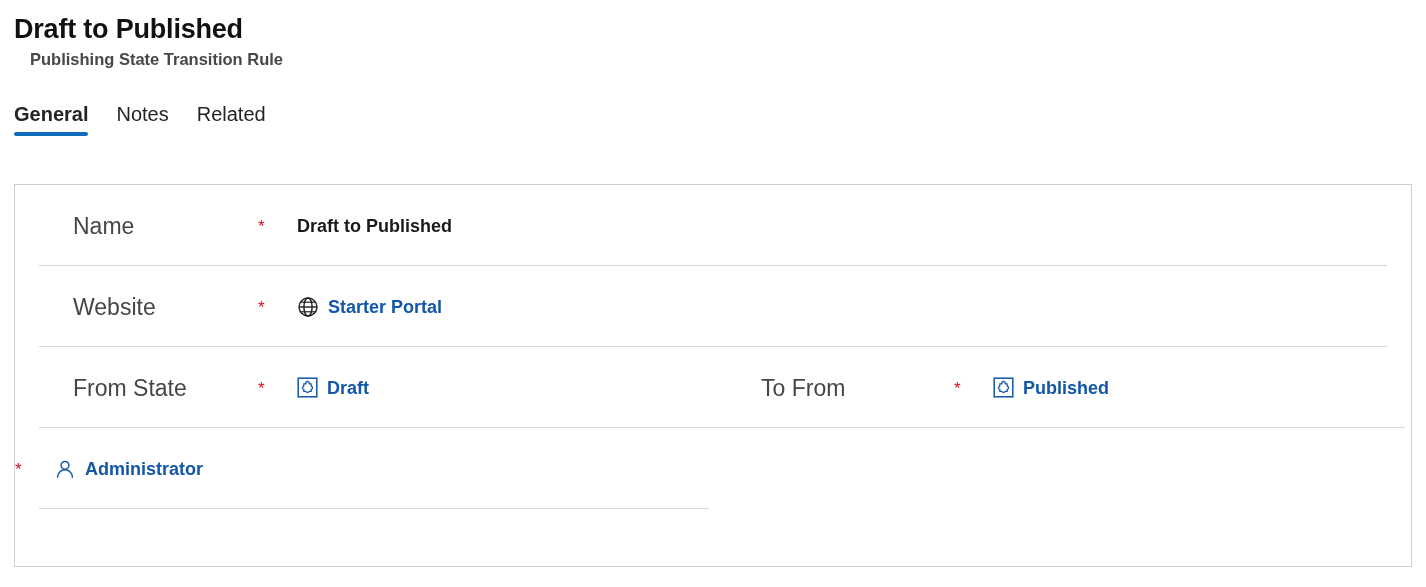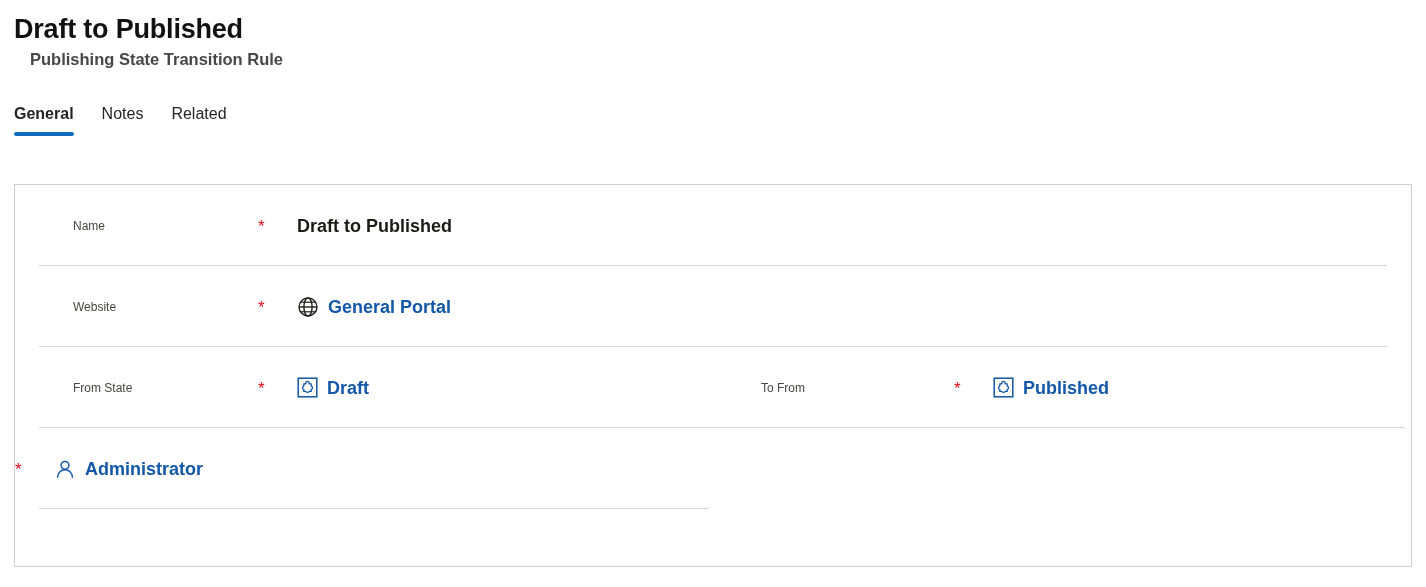--- a/index.html
+++ b/index.html
@@ -39,21 +39,21 @@
   
   .tabstrip {
     display: flex;
     align-items: flex-end;
     margin-top: 22px;
     padding-left: 14px;
     height: 44px;
   }
   .tab {
     position: relative;
-    font-size: 16px;
+    font-size: 20px;
     color: #242424;
     padding: 0 14px 10px 14px;
     cursor: pointer;
     white-space: nowrap;
     line-height: 24px;
   }
   .tab:first-child { padding-left: 0; }
   .tab.is-selected {
     font-weight: bold;
   }
@@ -104,21 +104,21 @@
     right: 6px;
     bottom: 0;
     height: 1px;
     background: #d6d6d6;
   }
 
   .field-label {
     width: 243px;
     padding-left: 58px;
     box-sizing: border-box;
-    font-size: 12px;
+    font-size: 23px;
     color: #484644;
     line-height: 22px;
   }
   .field-required {
     width: 39px;
     color: #e00b1c;
     font-size: 17px;
     line-height: 10px;
     padding-top: 2px;
     flex: none;
@@ -190,21 +190,21 @@
         <div class="field-value">
           <span class="icon">
             <svg width="22" height="22" viewBox="0 0 22 22">
               <circle cx="11" cy="11" r="9" fill="none" stroke="#201f1e" stroke-width="1.4"></circle>
               <ellipse cx="11" cy="11" rx="4.1" ry="9" fill="none" stroke="#201f1e" stroke-width="1.4"></ellipse>
               <line x1="2" y1="11" x2="20" y2="11" stroke="#201f1e" stroke-width="1.4"></line>
               <line x1="3.6" y1="6.2" x2="18.4" y2="6.2" stroke="#201f1e" stroke-width="1.2"></line>
               <line x1="3.6" y1="15.8" x2="18.4" y2="15.8" stroke="#201f1e" stroke-width="1.2"></line>
             </svg>
           </span>
-          <a class="link">General Portal</a>
+          <a class="link">Starter Portal</a>
         </div>
         <div class="field-underline"></div>
       </div>
     </div>
 
     <div class="form-row">
       <div class="field half">
         <div class="field-label">From State</div>
         <div class="field-required">*</div>
         <div class="field-value">

